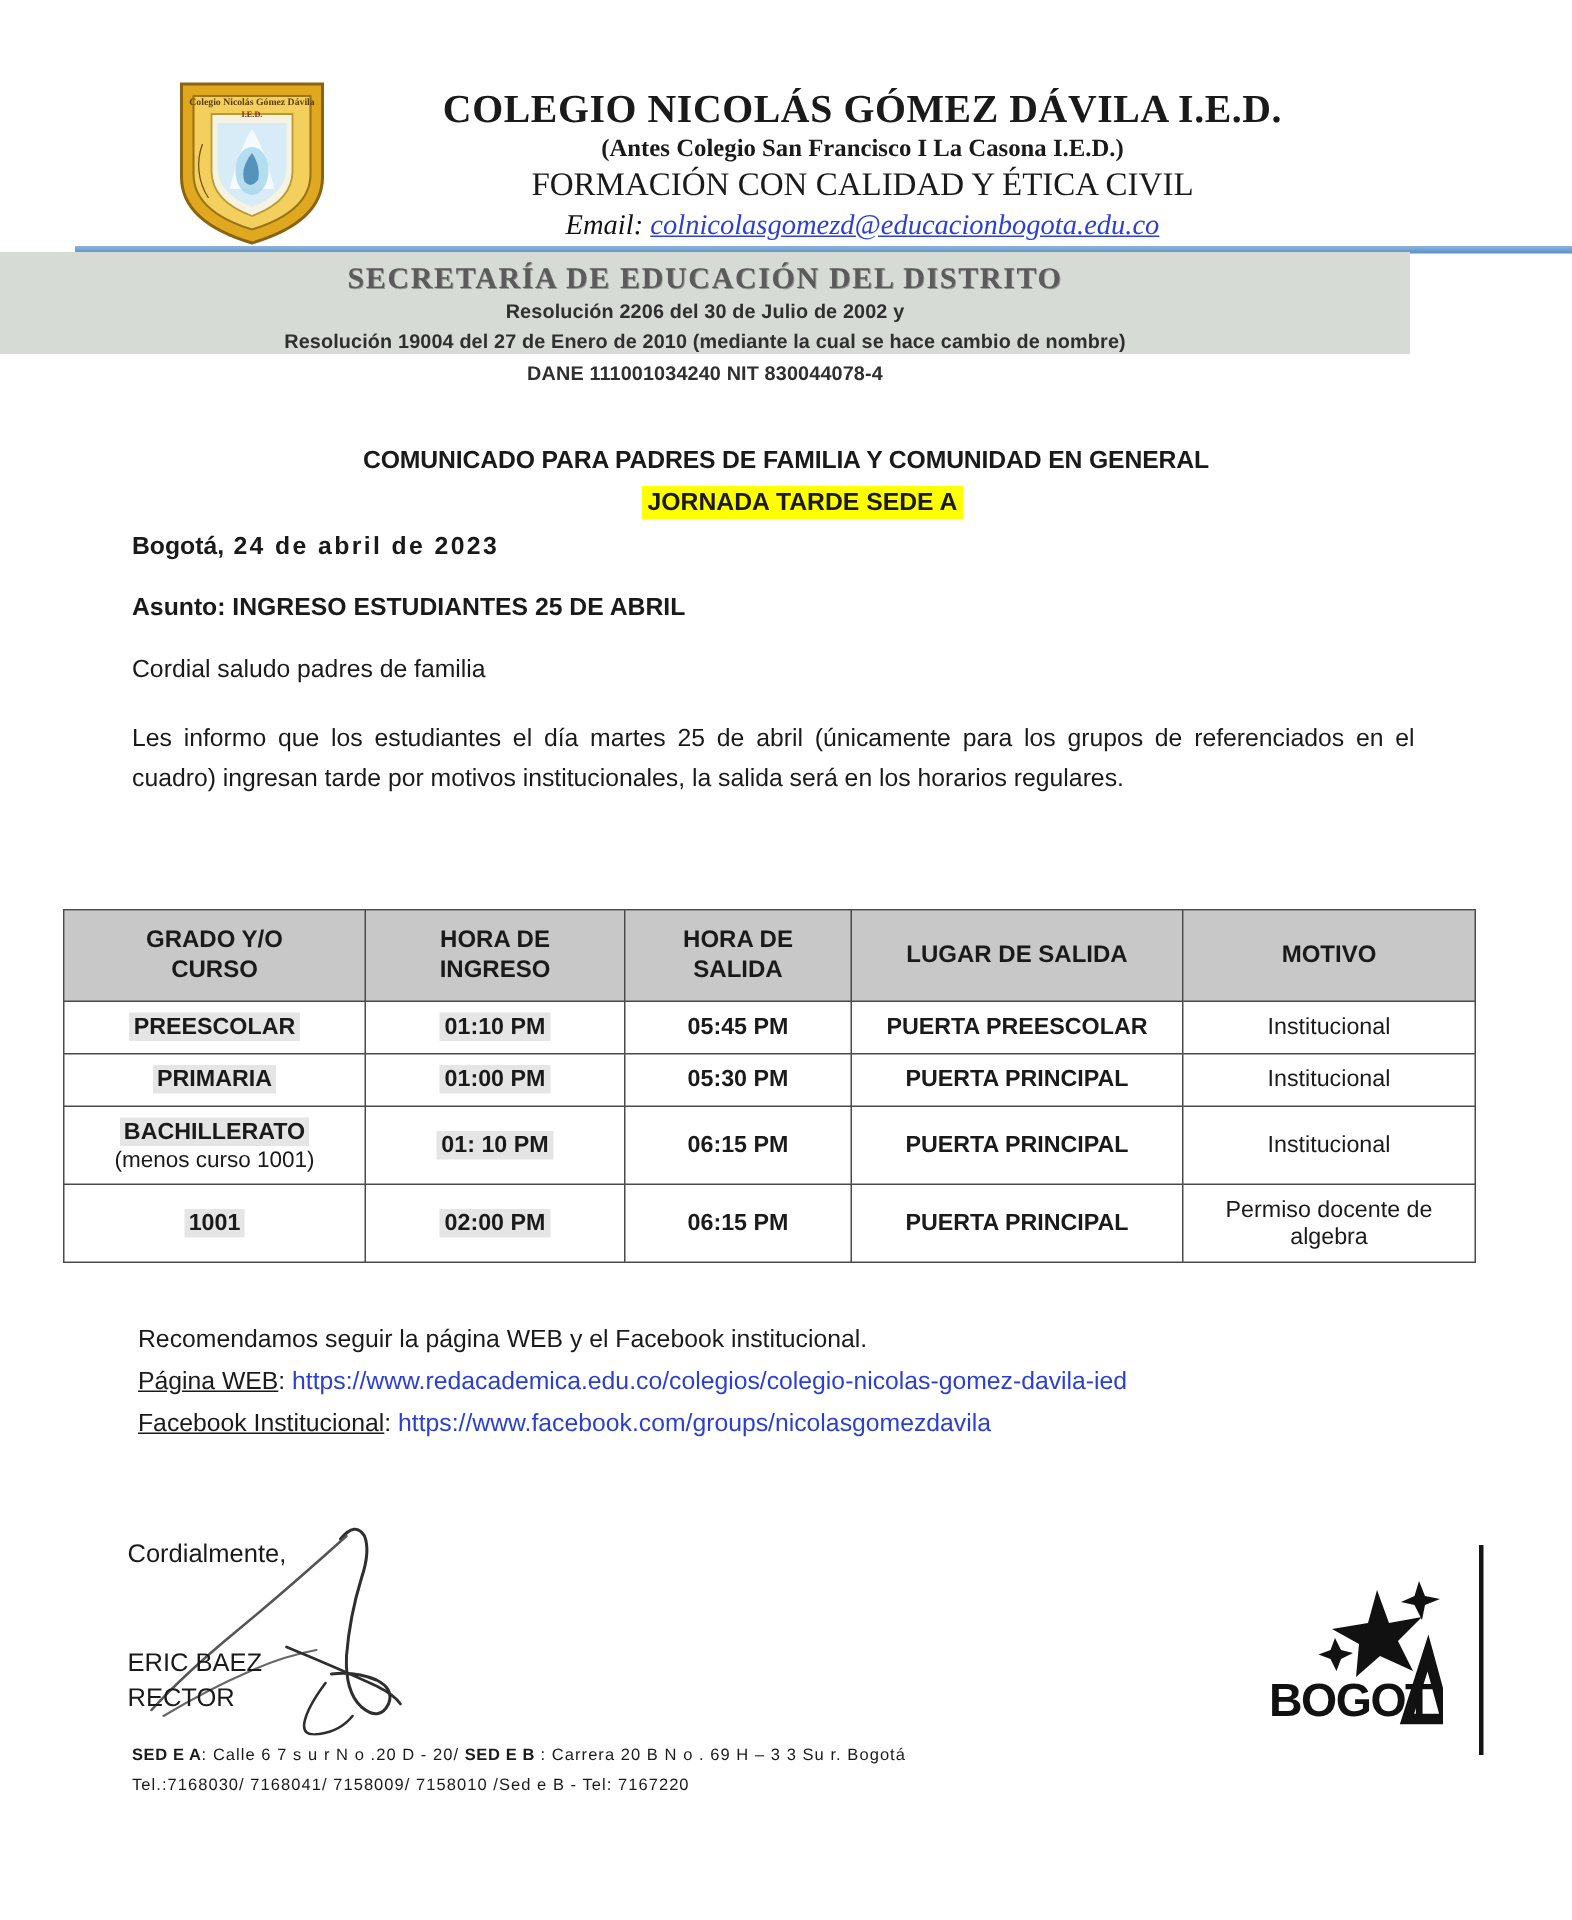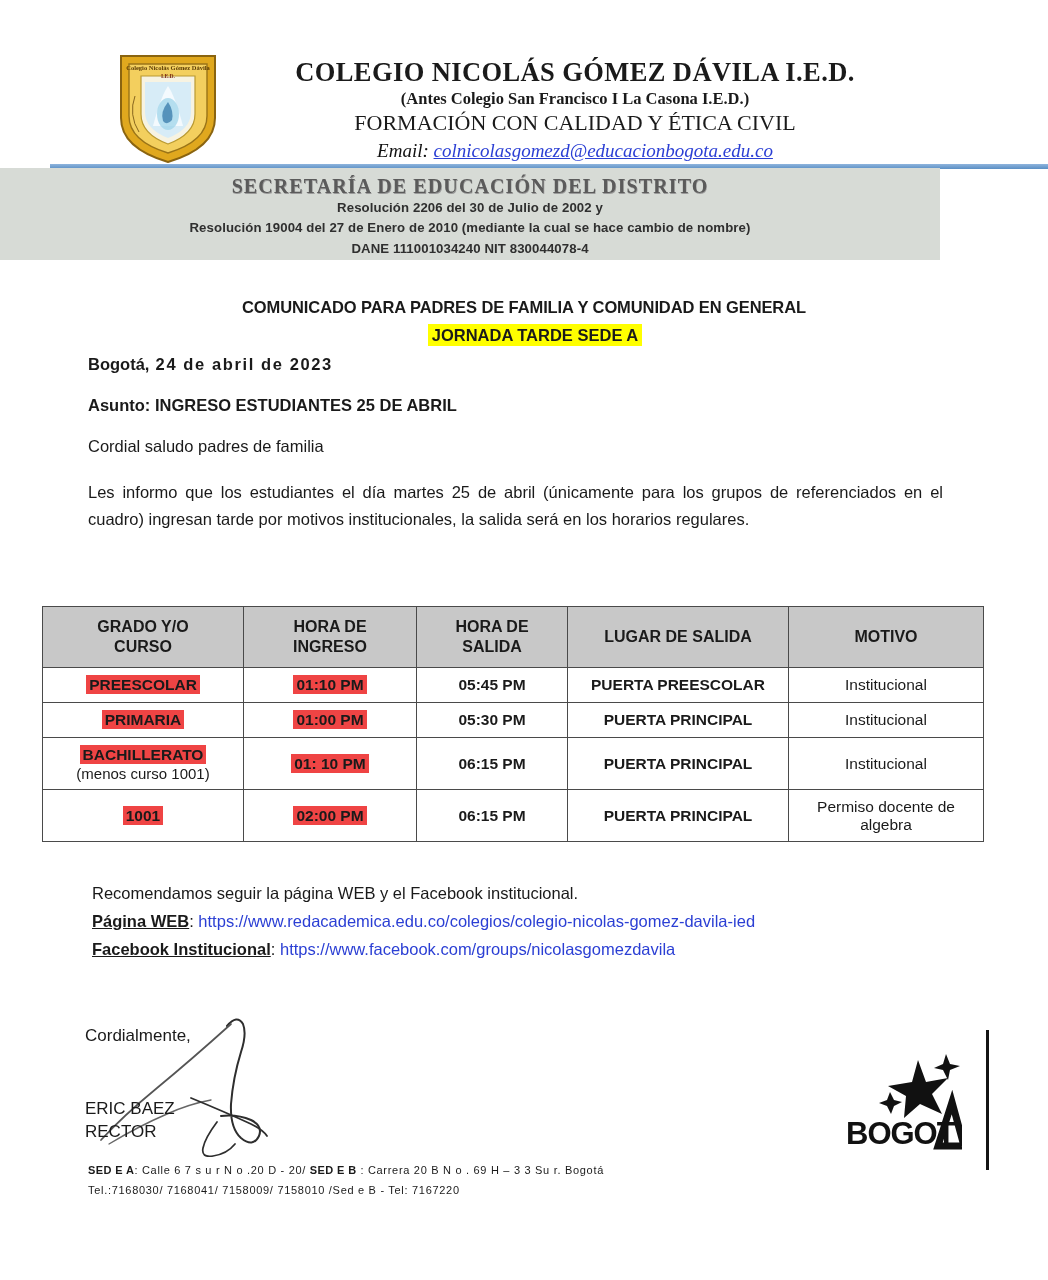--- a/index.html
+++ b/index.html
@@ -76,21 +76,21 @@
     top: 164px;
     width: 998px;
     height: 5px;
     background: linear-gradient(#8fb4dd, #5a8fc4);
   }
   .gray-banner {
     position: absolute;
     left: 0;
     top: 168px;
     width: 940px;
-    height: 92px;
+    height: 68px;
     background: #d7dbd6;
   }
   .banner-inner {
     text-align: center;
     padding-top: 7px;
     color: #3e3e3e;
   }
   .banner-title {
     font-family: "Liberation Serif", serif;
     font-weight: bold;
@@ -187,21 +187,21 @@
     line-height: 1.25;
   }
   .sched-table td { height: 28px; }
   .c1 { width: 196px; }
   .c2 { width: 168px; }
   .c3 { width: 146px; }
   .c4 { width: 216px; }
   .c5 { width: 190px; }
   .bold { font-weight: bold; }
   .hl {
-    background: #ef4444;
+    background: #e5e5e5;
     padding: 1px 3px;
     font-weight: bold;
   }
   .sub-note {
     display: block;
     font-weight: normal;
     font-size: 15px;
     margin-top: 1px;
   }
   .tall { height: 52px; }
@@ -214,21 +214,21 @@
     font-size: 16.5px;
   }
   .link-row {
     position: absolute;
     left: 92px;
     font-size: 16.5px;
   }
   .link-row.web { top: 912px; }
   .link-row.fb { top: 940px; }
   .link-label {
-    font-weight: bold;
+    font-weight: normal;
     text-decoration: underline;
   }
   .link-url {
     color: #2b3fd4;
   }
 
   
   .closing {
     position: absolute;
     left: 85px;

